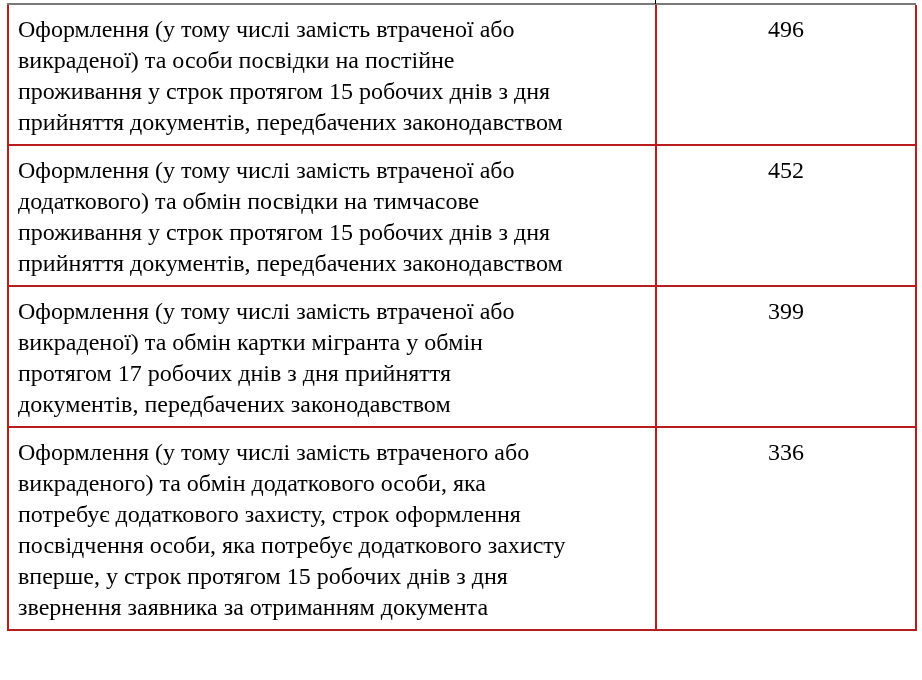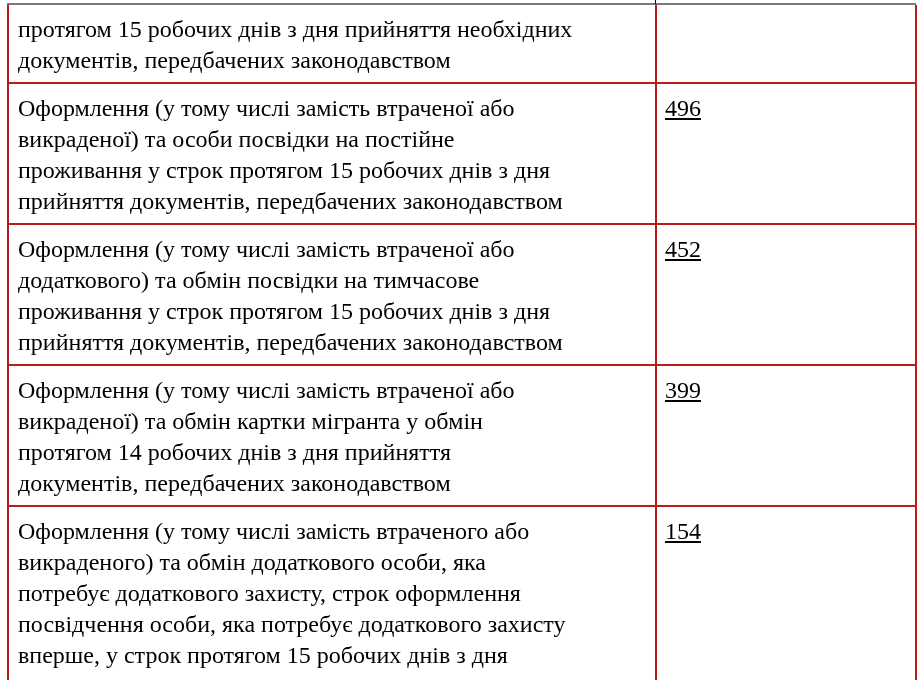--- a/index.html
+++ b/index.html
@@ -54,21 +54,21 @@
     }
     .col-val {
       width: 260px;
     }
     .cell-desc {
       padding: 9px 8px 6px 9px !important;
       text-align: left;
     }
     .cell-val {
       padding: 9px 8px 6px 8px !important;
-      text-decoration: underline;
+      text-align: center;
     }
     .row-first .cell-desc,
     .row-first .cell-val {
       padding-top: 9px !important;
     }
     .line {
       display: block;
       white-space: nowrap;
     }
   </style>
@@ -77,29 +77,20 @@
 
 <div class="top-rule"></div>
 <div class="top-tick"></div>
 
 <table class="doc-table">
   <colgroup>
     <col class="col-desc">
     <col class="col-val">
   </colgroup>
   <tbody>
-    <tr class="row-first">
-      <td class="cell-desc">
-        <span class="line">протягом 15 робочих днів з дня прийняття необхідних</span>
-        <span class="line">документів, передбачених законодавством</span>
-      </td>
-      <td class="cell-val">
-        <span></span>
-      </td>
-    </tr>
     <tr>
       <td class="cell-desc">
         <span class="line">Оформлення (у тому числі замість втраченої або</span>
         <span class="line">викраденої) та особи посвідки на постійне</span>
         <span class="line">проживання у строк протягом 15 робочих днів з дня</span>
         <span class="line">прийняття документів, передбачених законодавством</span>
       </td>
       <td class="cell-val">
         <span>496</span>
       </td>
@@ -112,34 +103,34 @@
         <span class="line">прийняття документів, передбачених законодавством</span>
       </td>
       <td class="cell-val">
         <span>452</span>
       </td>
     </tr>
     <tr>
       <td class="cell-desc">
         <span class="line">Оформлення (у тому числі замість втраченої або</span>
         <span class="line">викраденої) та обмін картки мігранта у обмін</span>
-        <span class="line">протягом 14 робочих днів з дня прийняття</span>
+        <span class="line">протягом 17 робочих днів з дня прийняття</span>
         <span class="line">документів, передбачених законодавством</span>
       </td>
       <td class="cell-val">
         <span>399</span>
       </td>
     </tr>
     <tr>
       <td class="cell-desc">
         <span class="line">Оформлення (у тому числі замість втраченого або</span>
         <span class="line">викраденого) та обмін додаткового особи, яка</span>
         <span class="line">потребує додаткового захисту, строк оформлення</span>
         <span class="line">посвідчення особи, яка потребує додаткового захисту</span>
         <span class="line">вперше, у строк протягом 15 робочих днів з дня</span>
         <span class="line">звернення заявника за отриманням документа</span>
       </td>
       <td class="cell-val">
-        <span>154</span>
+        <span>336</span>
       </td>
     </tr>
   </tbody>
 </table>
 
 </body></html>

